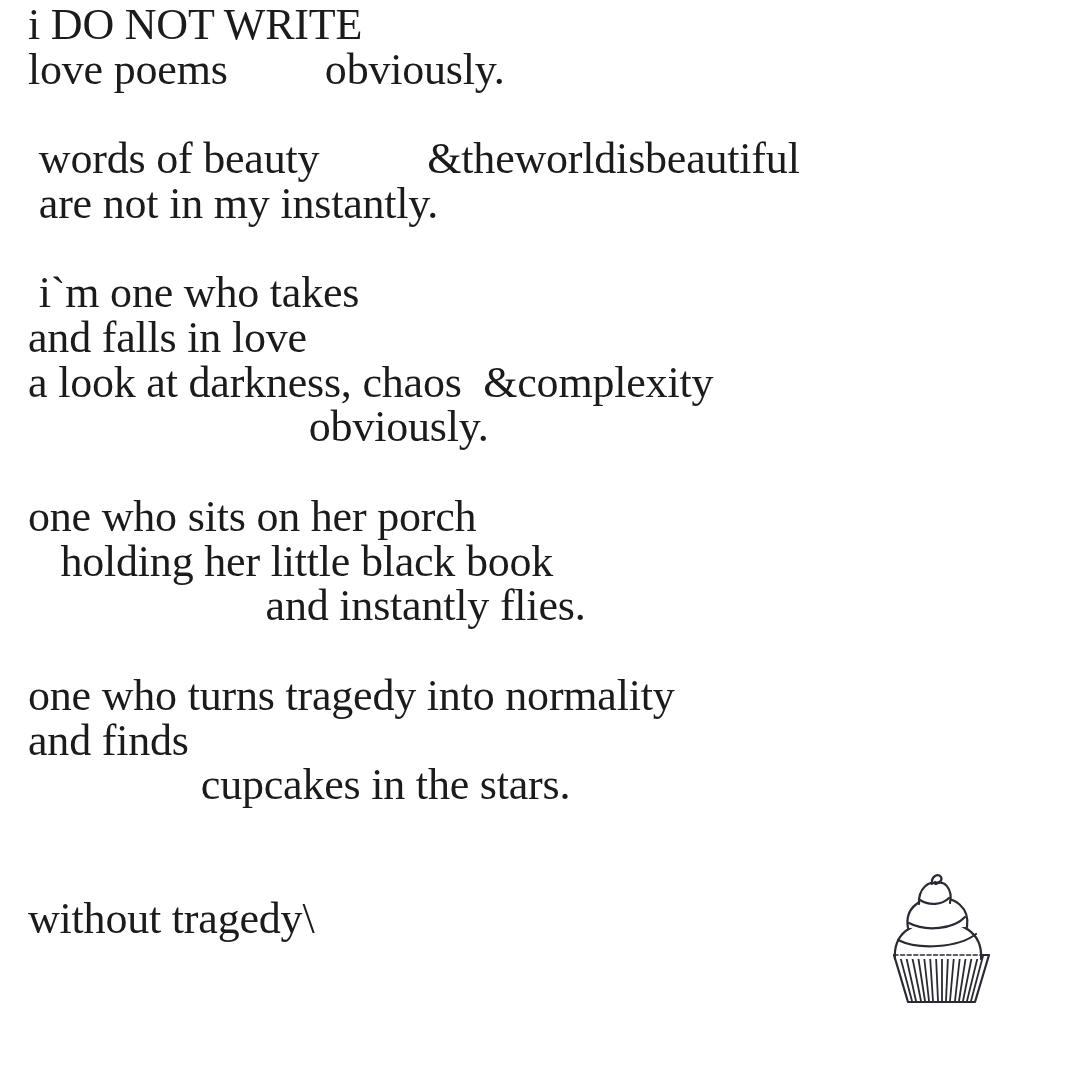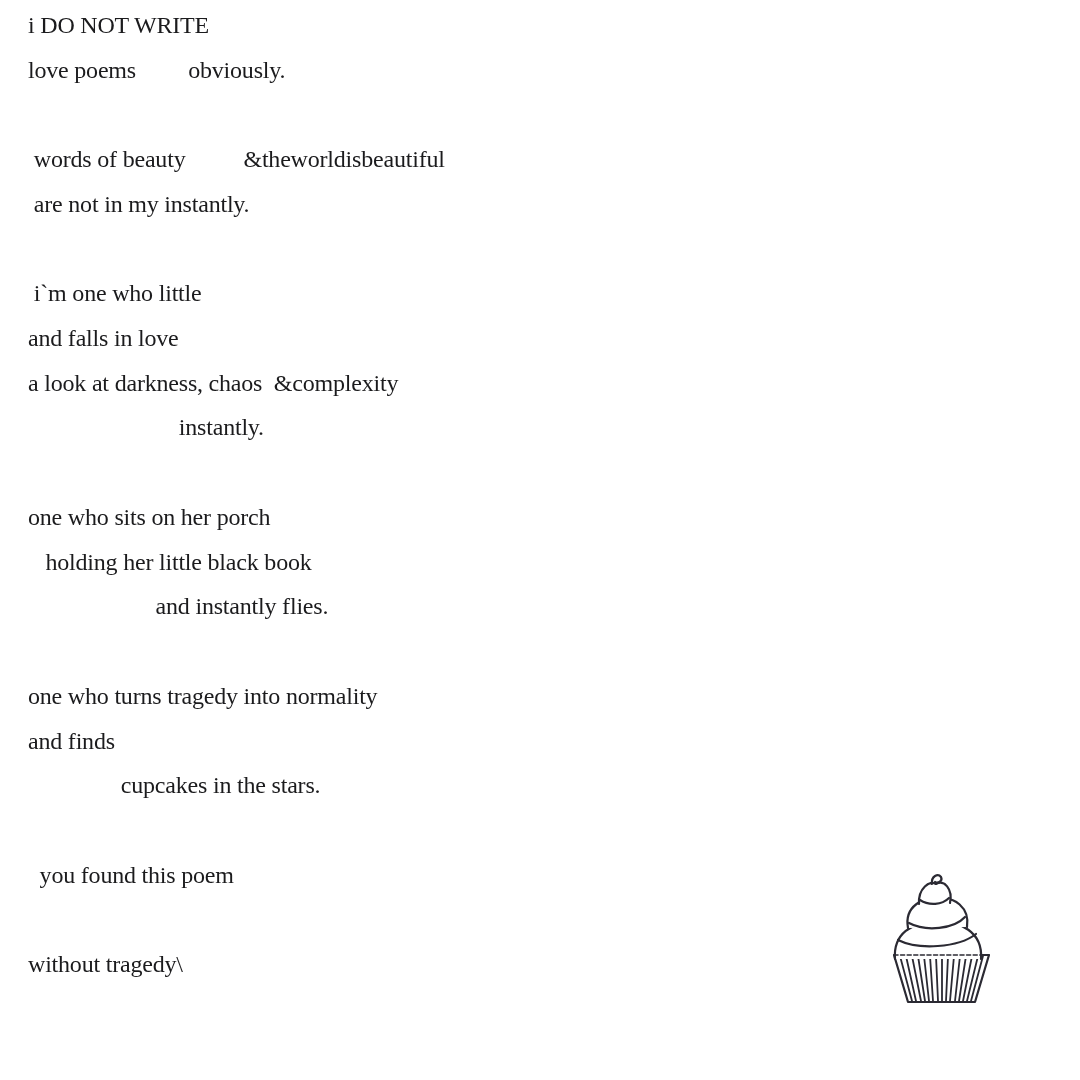--- a/index.html
+++ b/index.html
@@ -15,21 +15,21 @@
     width: 1080px;
     height: 1080px;
     background: #ffffff;
   }
   .poem {
     position: absolute;
     left: 0;
     top: 0;
     padding: 3px 0 0 28px;
     font-family: "Liberation Serif", "DejaVu Serif", serif;
-    font-size: 24px;
+    font-size: 44px;
     color: #1b1b1d;
     letter-spacing: -0.2px;
   }
   .poem-line {
     height: 44.72px;
     line-height: 44.72px;
     white-space: pre;
   }
   .cupcake {
     position: absolute;
@@ -44,34 +44,33 @@
 
 <div class="canvas">
 
   <div class="poem">
     <div class="poem-line">i DO NOT WRITE</div>
     <div class="poem-line">love poems         obviously.</div>
     <div class="poem-line"></div>
     <div class="poem-line"> words of beauty          &amp;theworldisbeautiful</div>
     <div class="poem-line"> are not in my instantly.</div>
     <div class="poem-line"></div>
-    <div class="poem-line"> i`m one who little</div>
+    <div class="poem-line"> i`m one who takes</div>
     <div class="poem-line">and falls in love</div>
     <div class="poem-line">a look at darkness, chaos  &amp;complexity</div>
-    <div class="poem-line">                          instantly.</div>
+    <div class="poem-line">                          obviously.</div>
     <div class="poem-line"></div>
     <div class="poem-line">one who sits on her porch</div>
     <div class="poem-line">   holding her little black book</div>
     <div class="poem-line">                      and instantly flies.</div>
     <div class="poem-line"></div>
     <div class="poem-line">one who turns tragedy into normality</div>
     <div class="poem-line">and finds</div>
     <div class="poem-line">                cupcakes in the stars.</div>
     <div class="poem-line"></div>
-    <div class="poem-line">  you found this poem</div>
     <div class="poem-line"></div>
     <div class="poem-line">without tragedy\</div>
   </div>
 
   <div class="cupcake">
     <svg width="106" height="134" viewBox="0 0 106 134" xmlns="http://www.w3.org/2000/svg">
       <g stroke="#2b2a33" fill="none" stroke-width="2.2" stroke-linecap="round" stroke-linejoin="round">
 
         <path d="M8,83 L103,83 L89,130 L22,130 Z" fill="#ffffff"></path>
 

